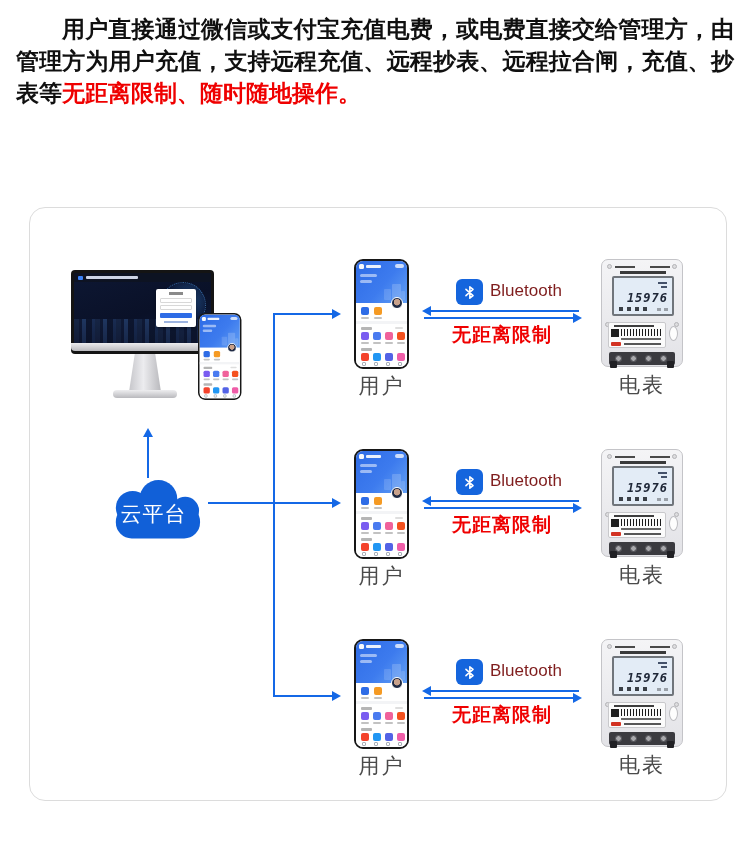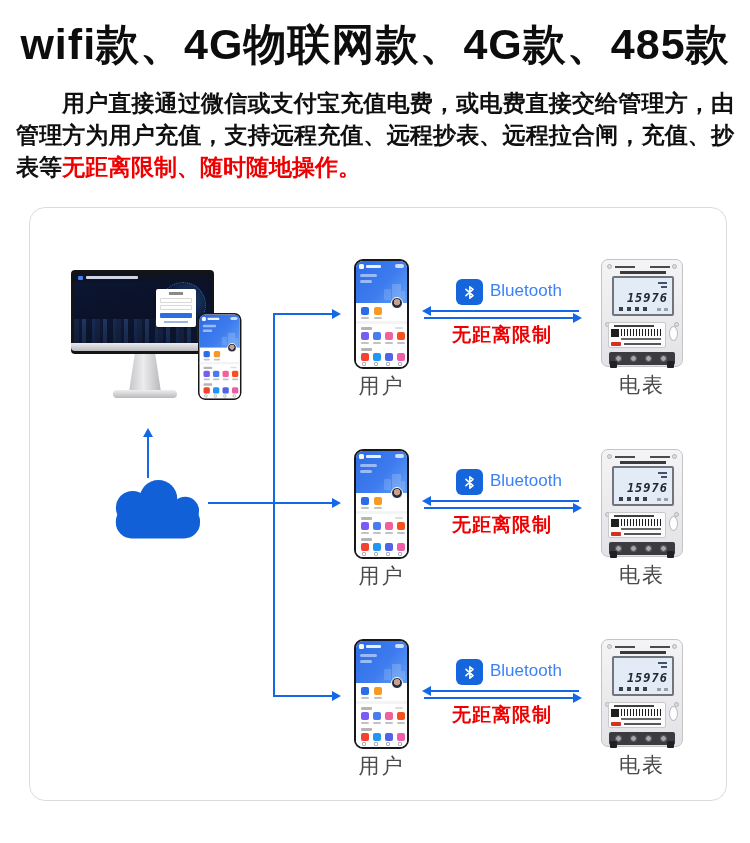--- a/index.html
+++ b/index.html
@@ -98,38 +98,37 @@
   .vline{position:absolute;width:2px;background:var(--arrow-blue);}
   .tri-up{position:absolute;width:0;height:0;border-left:5px solid transparent;border-right:5px solid transparent;border-bottom:9px solid var(--arrow-blue);}
   .tri-right{position:absolute;width:0;height:0;border-top:5px solid transparent;border-bottom:5px solid transparent;border-left:9px solid var(--arrow-blue);}
   .tri-left{position:absolute;width:0;height:0;border-top:5px solid transparent;border-bottom:5px solid transparent;border-right:9px solid var(--arrow-blue);}
 
   
   .row{position:absolute;left:0;width:698px;height:135px;}
   .row .phone-slot{position:absolute;left:324px;top:0;}
   .row .user-label{left:324px;top:113px;width:55px;}
   .bt-icon{position:absolute;left:426px;top:20px;width:27px;height:26px;background:var(--bluetooth-blue);border-radius:6px;display:flex;align-items:center;justify-content:center;}
-  .bt-text{position:absolute;left:460px;top:22px;font-size:17px;color:#3b82f6;}
+  .bt-text{position:absolute;left:460px;top:22px;font-size:17px;color:#7f1d1d;}
   .bt-arrows{position:absolute;left:392px;top:47px;width:160px;height:18px;}
   .a-l-line{position:absolute;left:9px;right:3px;top:4px;height:2px;background:var(--arrow-blue);}
   .a-l-tri{left:0;top:0;}
   .a-r-line{position:absolute;left:2px;right:9px;top:11px;height:2px;background:var(--arrow-blue);}
   .a-r-tri{right:0;top:7px;}
   .no-dist{position:absolute;left:392px;top:63px;width:160px;text-align:center;font-size:19px;font-weight:800;color:var(--alert-red);letter-spacing:1px;}
   .row .meter-slot{position:absolute;left:571px;top:0;}
   .row .meter-label{left:571px;top:112px;width:82px;}
 
   .admin-phone{left:168px;top:105px;transform:scale(.79);transform-origin:0 0;}
 </style>
 </head>
 <body>
 
 <div class="page">
 
-  <h1 class="title">wifi款、4G物联网款、4G款、485款</h1>
 
   <p class="intro"><span>用户直接通过微信或支付宝充值电费，或电费直接交给管理方，由管理方为用户充值，支持远程充值、远程抄表、远程拉合闸，充值、抄表等</span><span class="red">无距离限制、随时随地操作。</span></p>
 
   <div class="frame">
 
     <div class="abs monitor">
       <div class="screen">
         <span class="scr-globe"></span>
         <span class="scr-sky"></span>
         <div class="scr-bar">
@@ -193,20 +192,21 @@
 
     <div class="abs cloud">
       <svg viewBox="0 0 110 62">
         <g fill="var(--cloud-blue)">
           <circle cx="34" cy="30" r="17"></circle>
           <circle cx="60" cy="21" r="19"></circle>
           <circle cx="87" cy="33" r="14"></circle>
           <rect x="17" y="28" width="85" height="33" rx="16"></rect>
         </g>
       </svg>
+      <div class="cloud-label">云平台</div>
     </div>
 
     <span class="tri-up" style="left:113px;top:220px"></span>
     <span class="vline" style="left:117px;top:228px;height:42px"></span>
     <span class="hline" style="left:178px;top:294px;width:125px"></span>
     <span class="tri-right" style="left:302px;top:290px"></span>
     <span class="vline" style="left:243px;top:105px;height:383px"></span>
     <span class="hline" style="left:243px;top:105px;width:60px"></span>
     <span class="tri-right" style="left:302px;top:101px"></span>
     <span class="hline" style="left:243px;top:487px;width:60px"></span>

